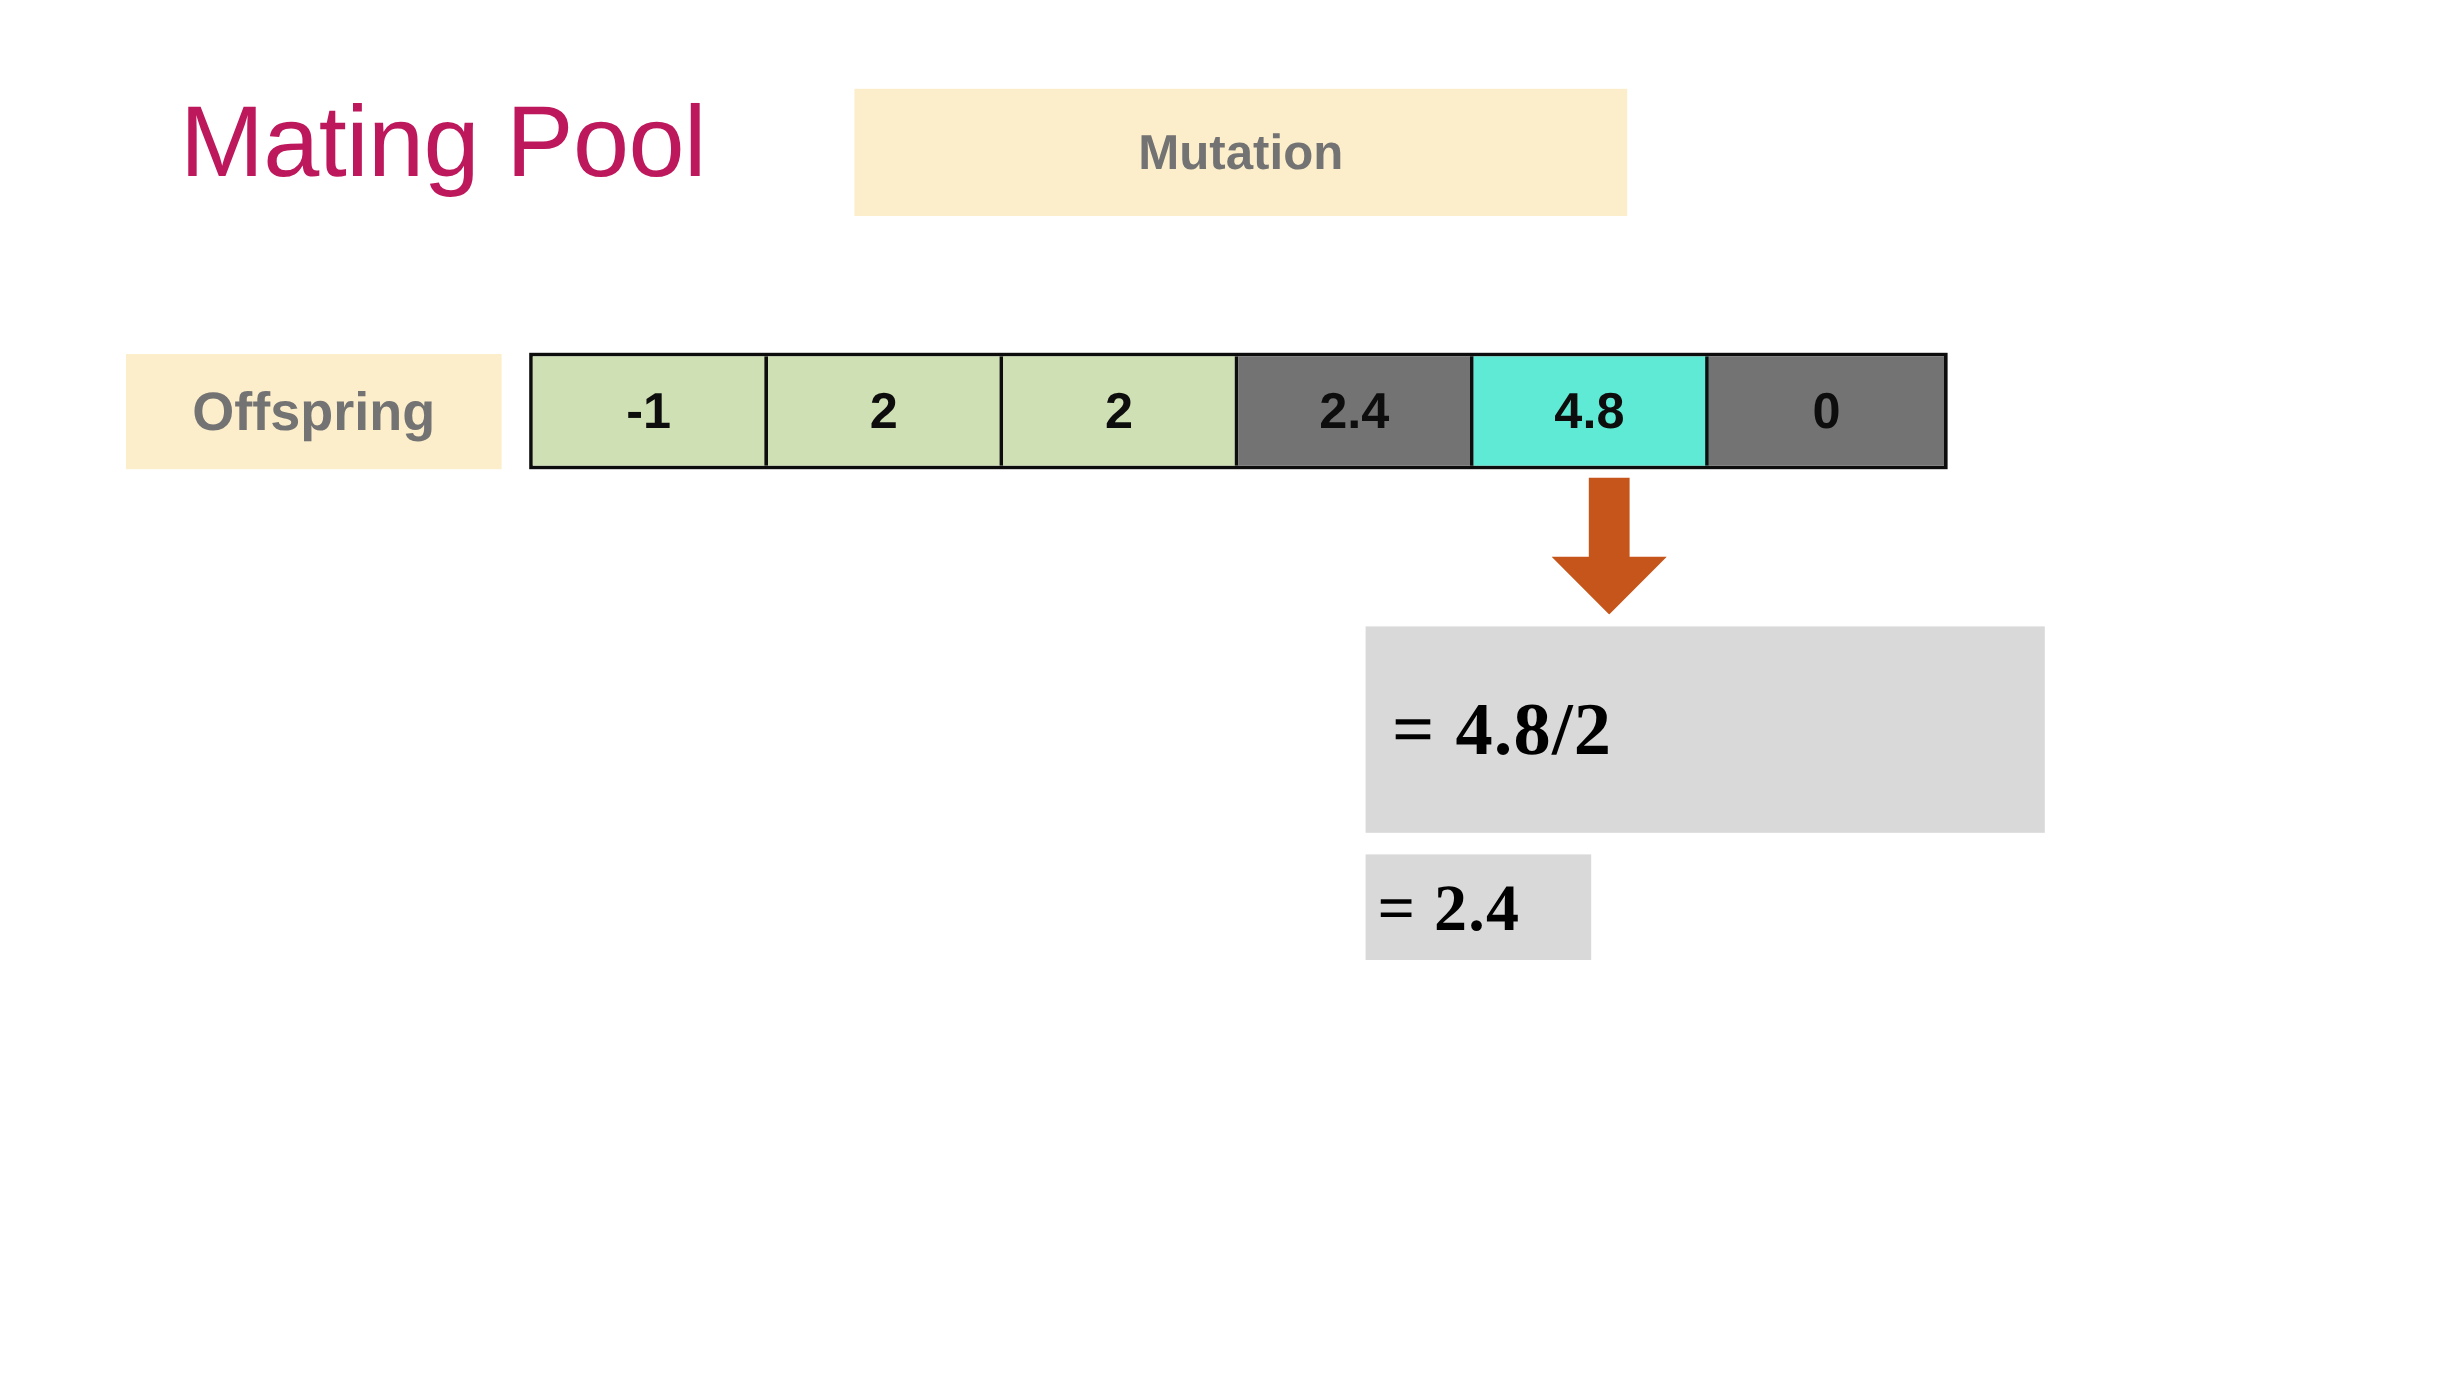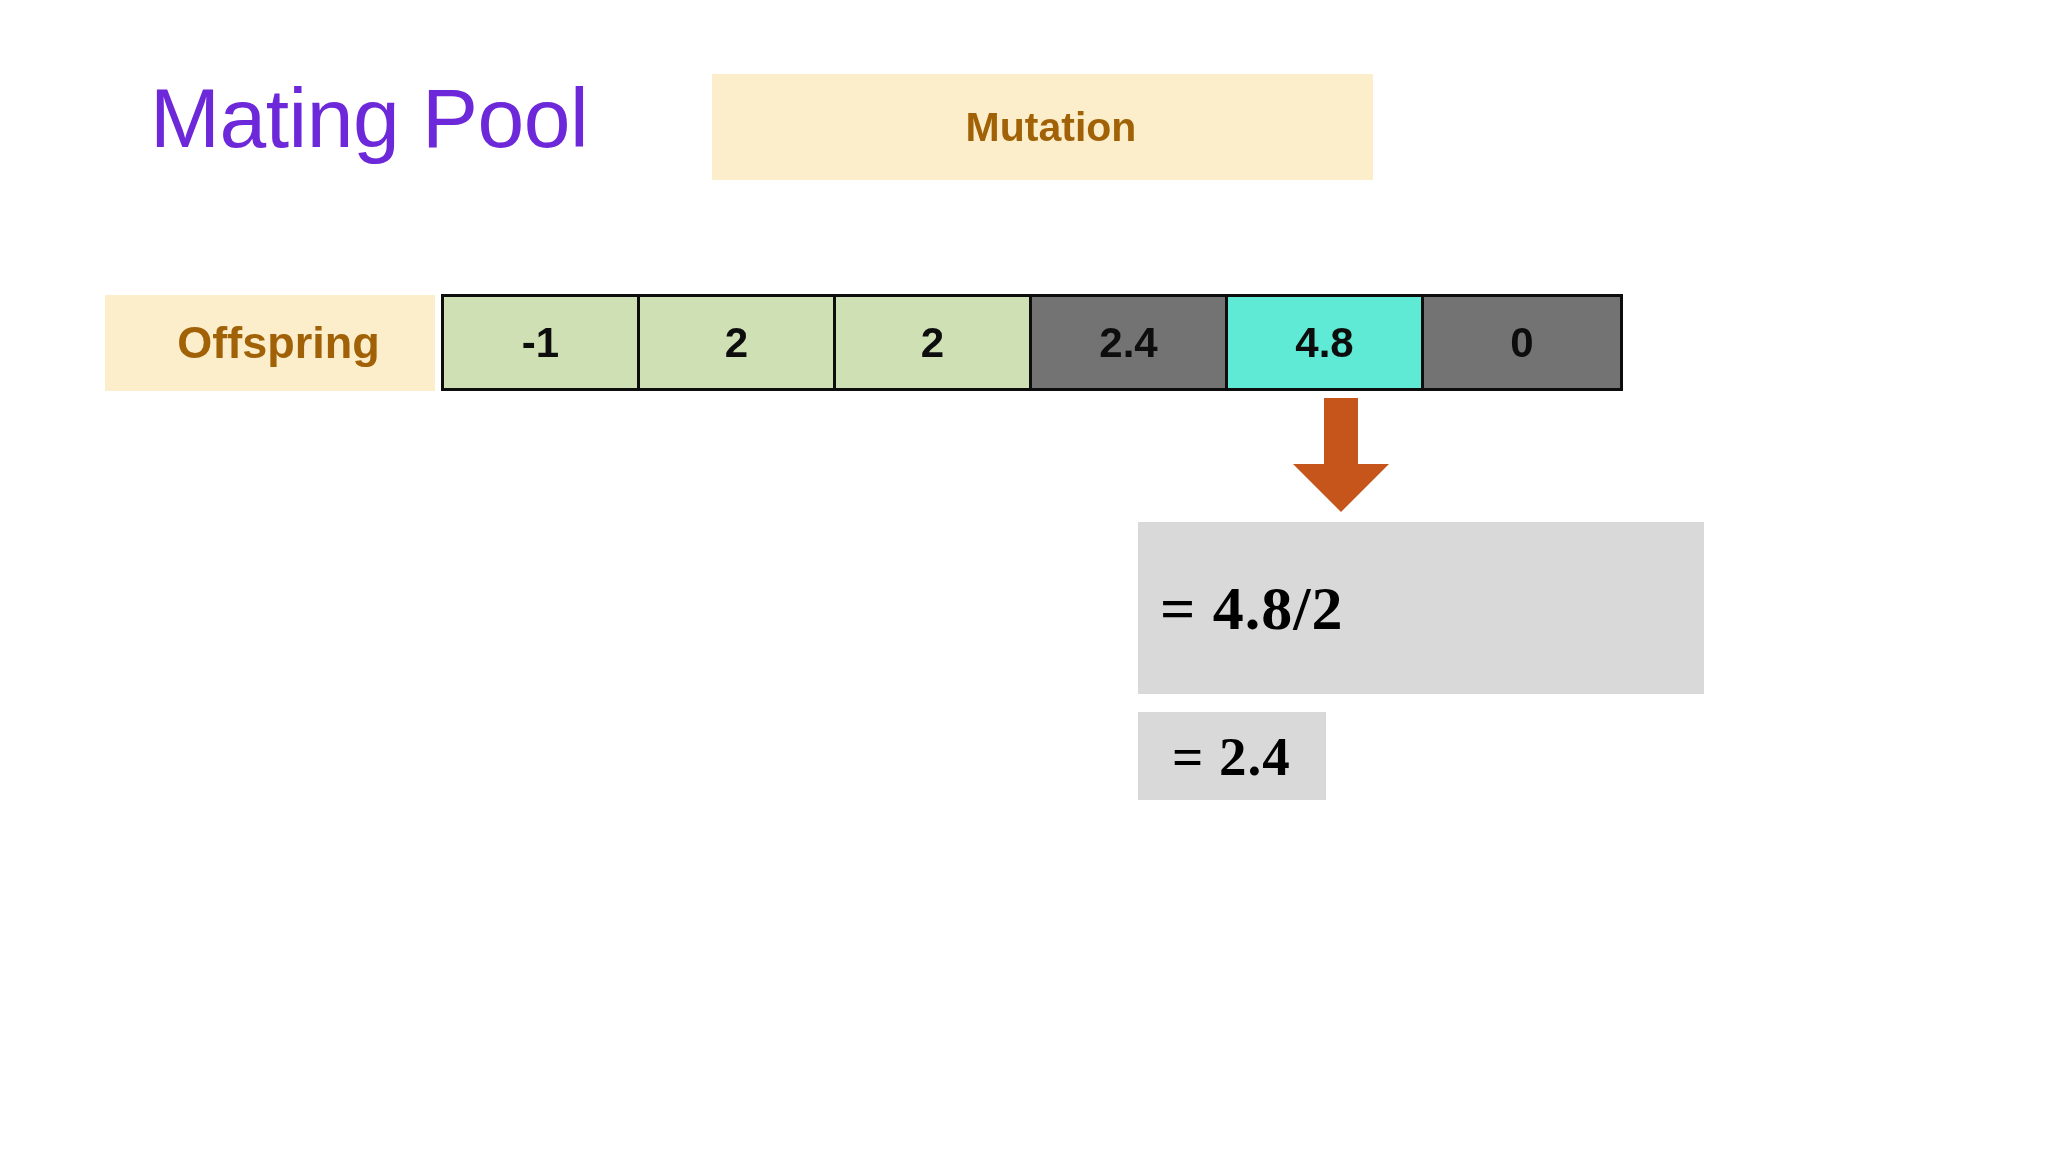--- a/index.html
+++ b/index.html
@@ -25,37 +25,36 @@
   }
 
   
   .slide-title {
     position: absolute;
     left: 150px;
     top: 74px;
     font-size: 84px;
     font-weight: 400;
     line-height: 1.05;
-    color: #6d28d9;
+    color: #be185d;
     letter-spacing: -0.5px;
     white-space: nowrap;
     font-family: "Liberation Sans", sans-serif;
   }
 
   
   .cream-box {
     position: absolute;
     background: #fdeecb;
     display: flex;
     align-items: center;
     justify-content: center;
-    color: #a16207;
+    color: #737373;
     font-weight: bold;
     font-family: "Liberation Sans", sans-serif;
-    padding-left: 17px;
   }
   .mutation-box {
     left: 712px;
     top: 74px;
     width: 644px;
     height: 106px;
     font-size: 41px;
   }
   .offspring-box {
     left: 105px;
@@ -123,21 +122,21 @@
     padding-left: 22px;
     box-sizing: border-box;
     text-align: center;
   }
   .formula-2 {
     left: 1138px;
     top: 712px;
     width: 188px;
     height: 88px;
     font-size: 55px;
-    padding-left: 34px;
+    padding-left: 10px;
     box-sizing: border-box;
   }
 </style>
 </head>
 <body>
 
 <div class="slide">
 
   <div class="slide-title">Mating Pool</div>
 

